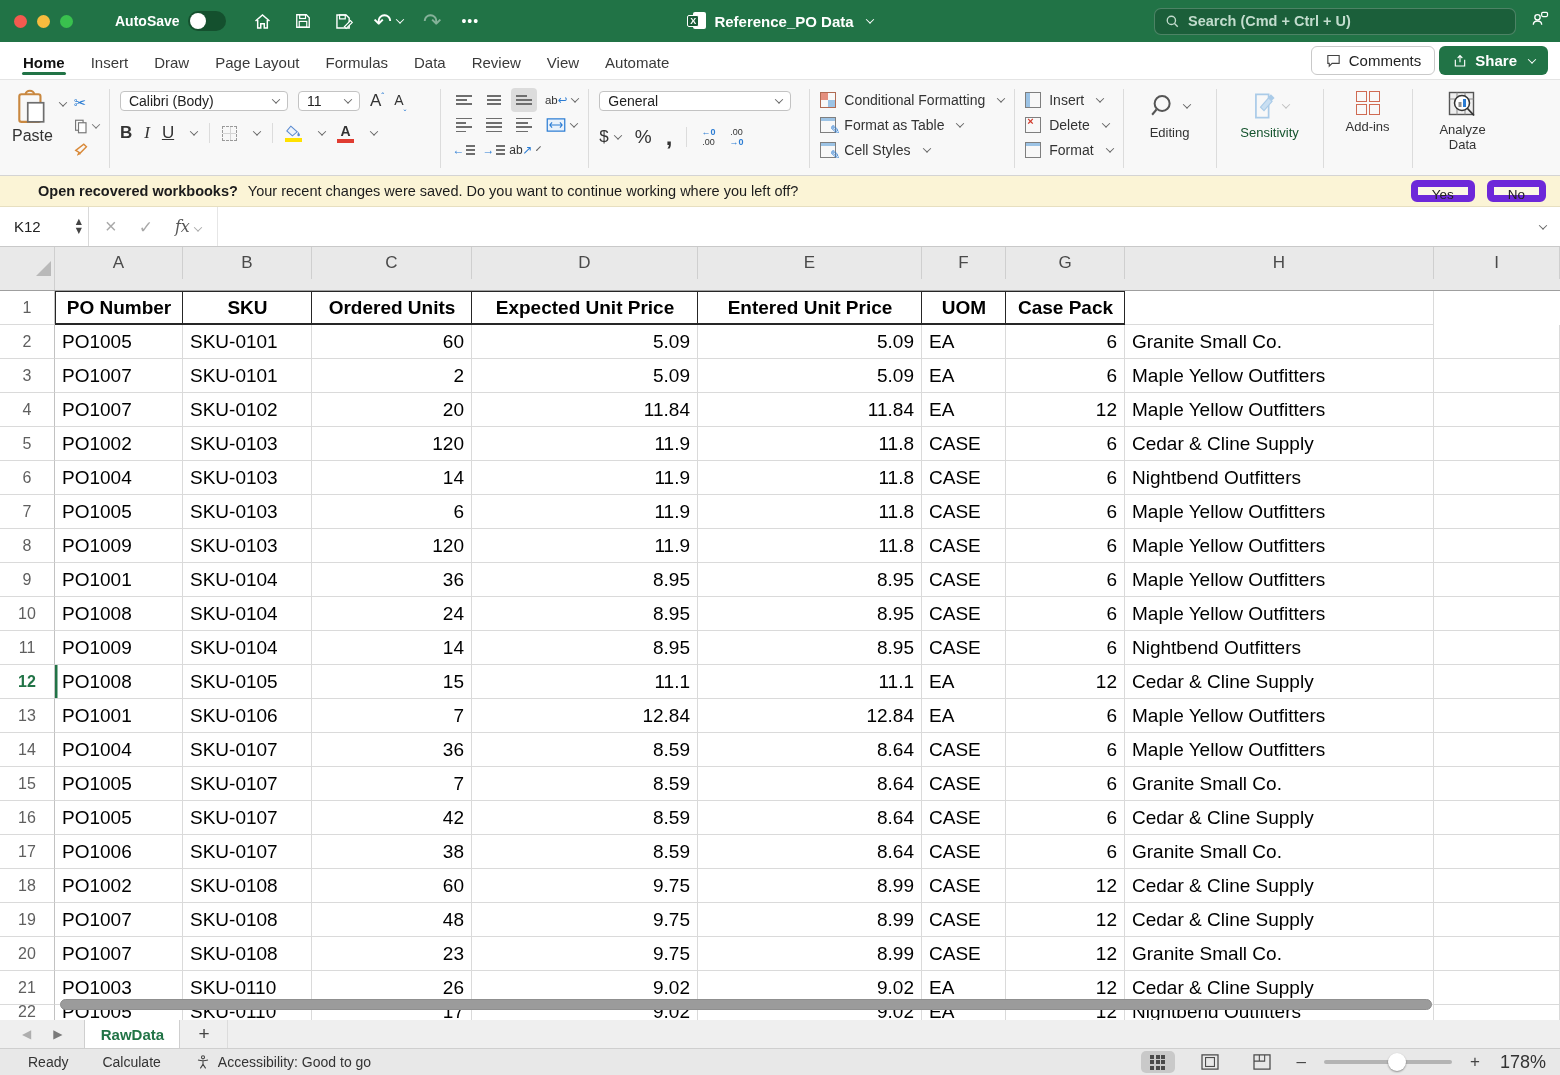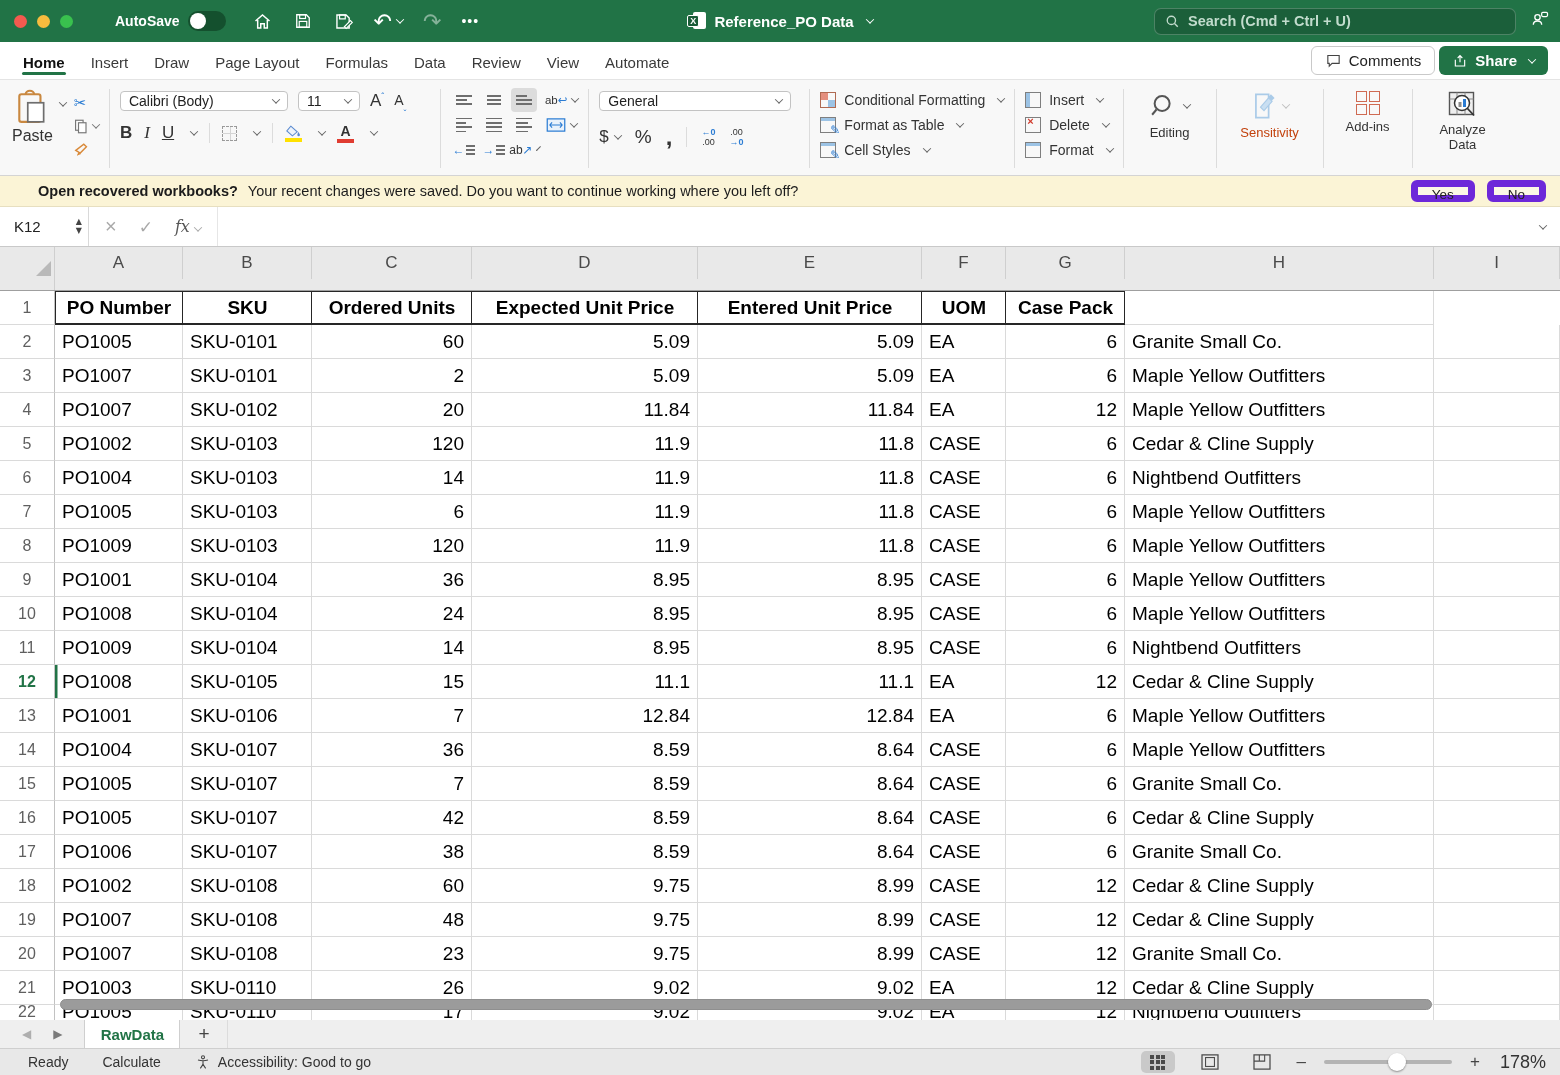--- a/index.html
+++ b/index.html
@@ -67,21 +67,21 @@
   .sicon { width:16px; height:16px; border:1px solid #b06a52; display:grid; grid-template-columns:1fr 1fr; grid-template-rows:1fr 1fr; }
   .sicon i:nth-child(1){background:#e48f7e;} .sicon i:nth-child(4){background:#9cc3e5;}
   .gicon { width:16px; height:16px; border:1px solid #7f7f7f; position:relative; background:linear-gradient(#9cc3e5 0 25%, transparent 25%); }
   .gicon::after{content:"";position:absolute;inset:0;background:
     linear-gradient(to right, transparent 48%, #bdbdbd 48% 52%, transparent 52%),
     linear-gradient(to bottom, transparent 48%, #bdbdbd 48% 52%, transparent 52%);}
   .pencil { color:#2b7cd3; font-size:12px; position:absolute; right:-5px; bottom:-5px; font-family:"DejaVu Sans",sans-serif; }
   .big-icon-grp { display:flex; flex-direction:column; align-items:center; justify-content:flex-start; padding-top:6px; font-size:13px; color:#333; gap:4px; text-align:center; }
   .addins-icon { width:24px; height:24px; display:grid; grid-template-columns:1fr 1fr; grid-template-rows:1fr 1fr; gap:2px; }
   .addins-icon i { border:1.6px solid #cf6a52; }
-  .grayed { color:#c2410c; }
+  .grayed { color:#14532d; }
 
   
   .msgbar { height:31px; background:#fbf4d6; border-bottom:1px solid #e7dfc0; display:flex; align-items:center; padding:0 14px 0 38px; font-size:14.5px; color:#1c1c1c; flex:0 0 auto; }
   .msgbar .strong { font-weight:700; margin-right:10px; }
   .msg-btns { margin-left:auto; display:flex; gap:12px; }
   .msg-btn { border:7px solid #6d28d9; background:rgba(255,255,255,.4); border-radius:6px; height:22px; padding:0 14px; font-size:13.5px; color:#222; }
 
   
   .formulabar { height:40px; background:#fff; border-bottom:1px solid #c9c9c9; display:flex; align-items:stretch; flex:0 0 auto; }
   .namebox { width:88px; display:flex; align-items:center; padding-left:14px; font-size:15px; color:#222; }

